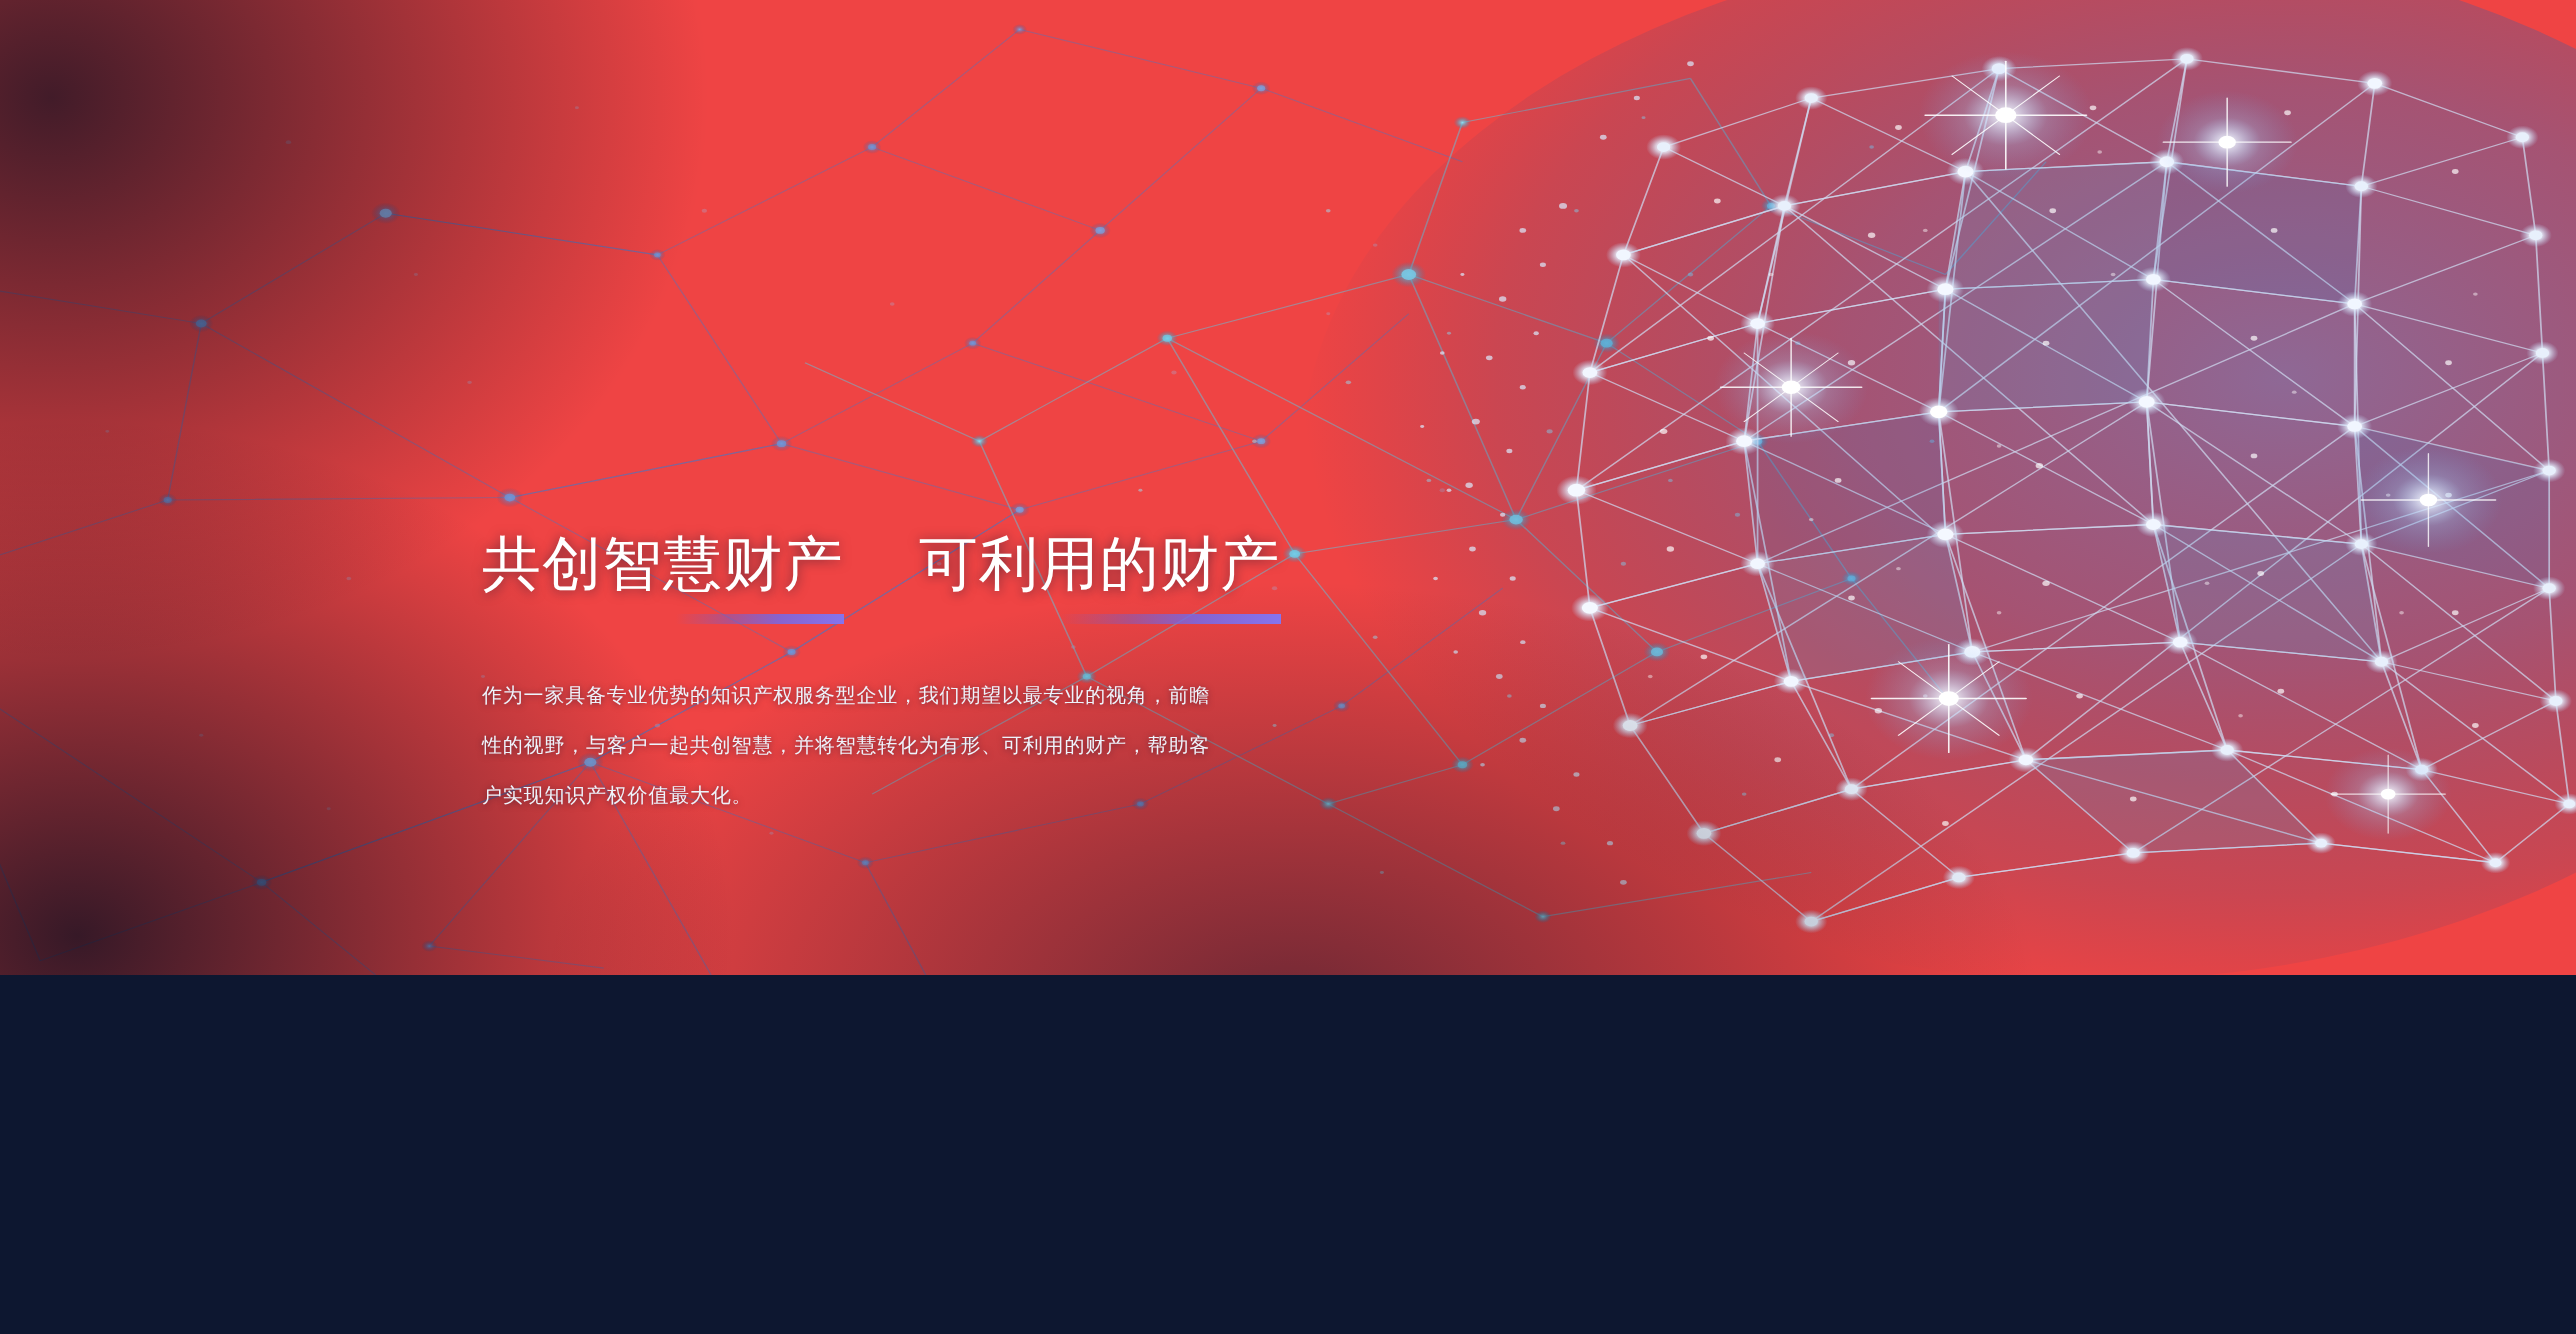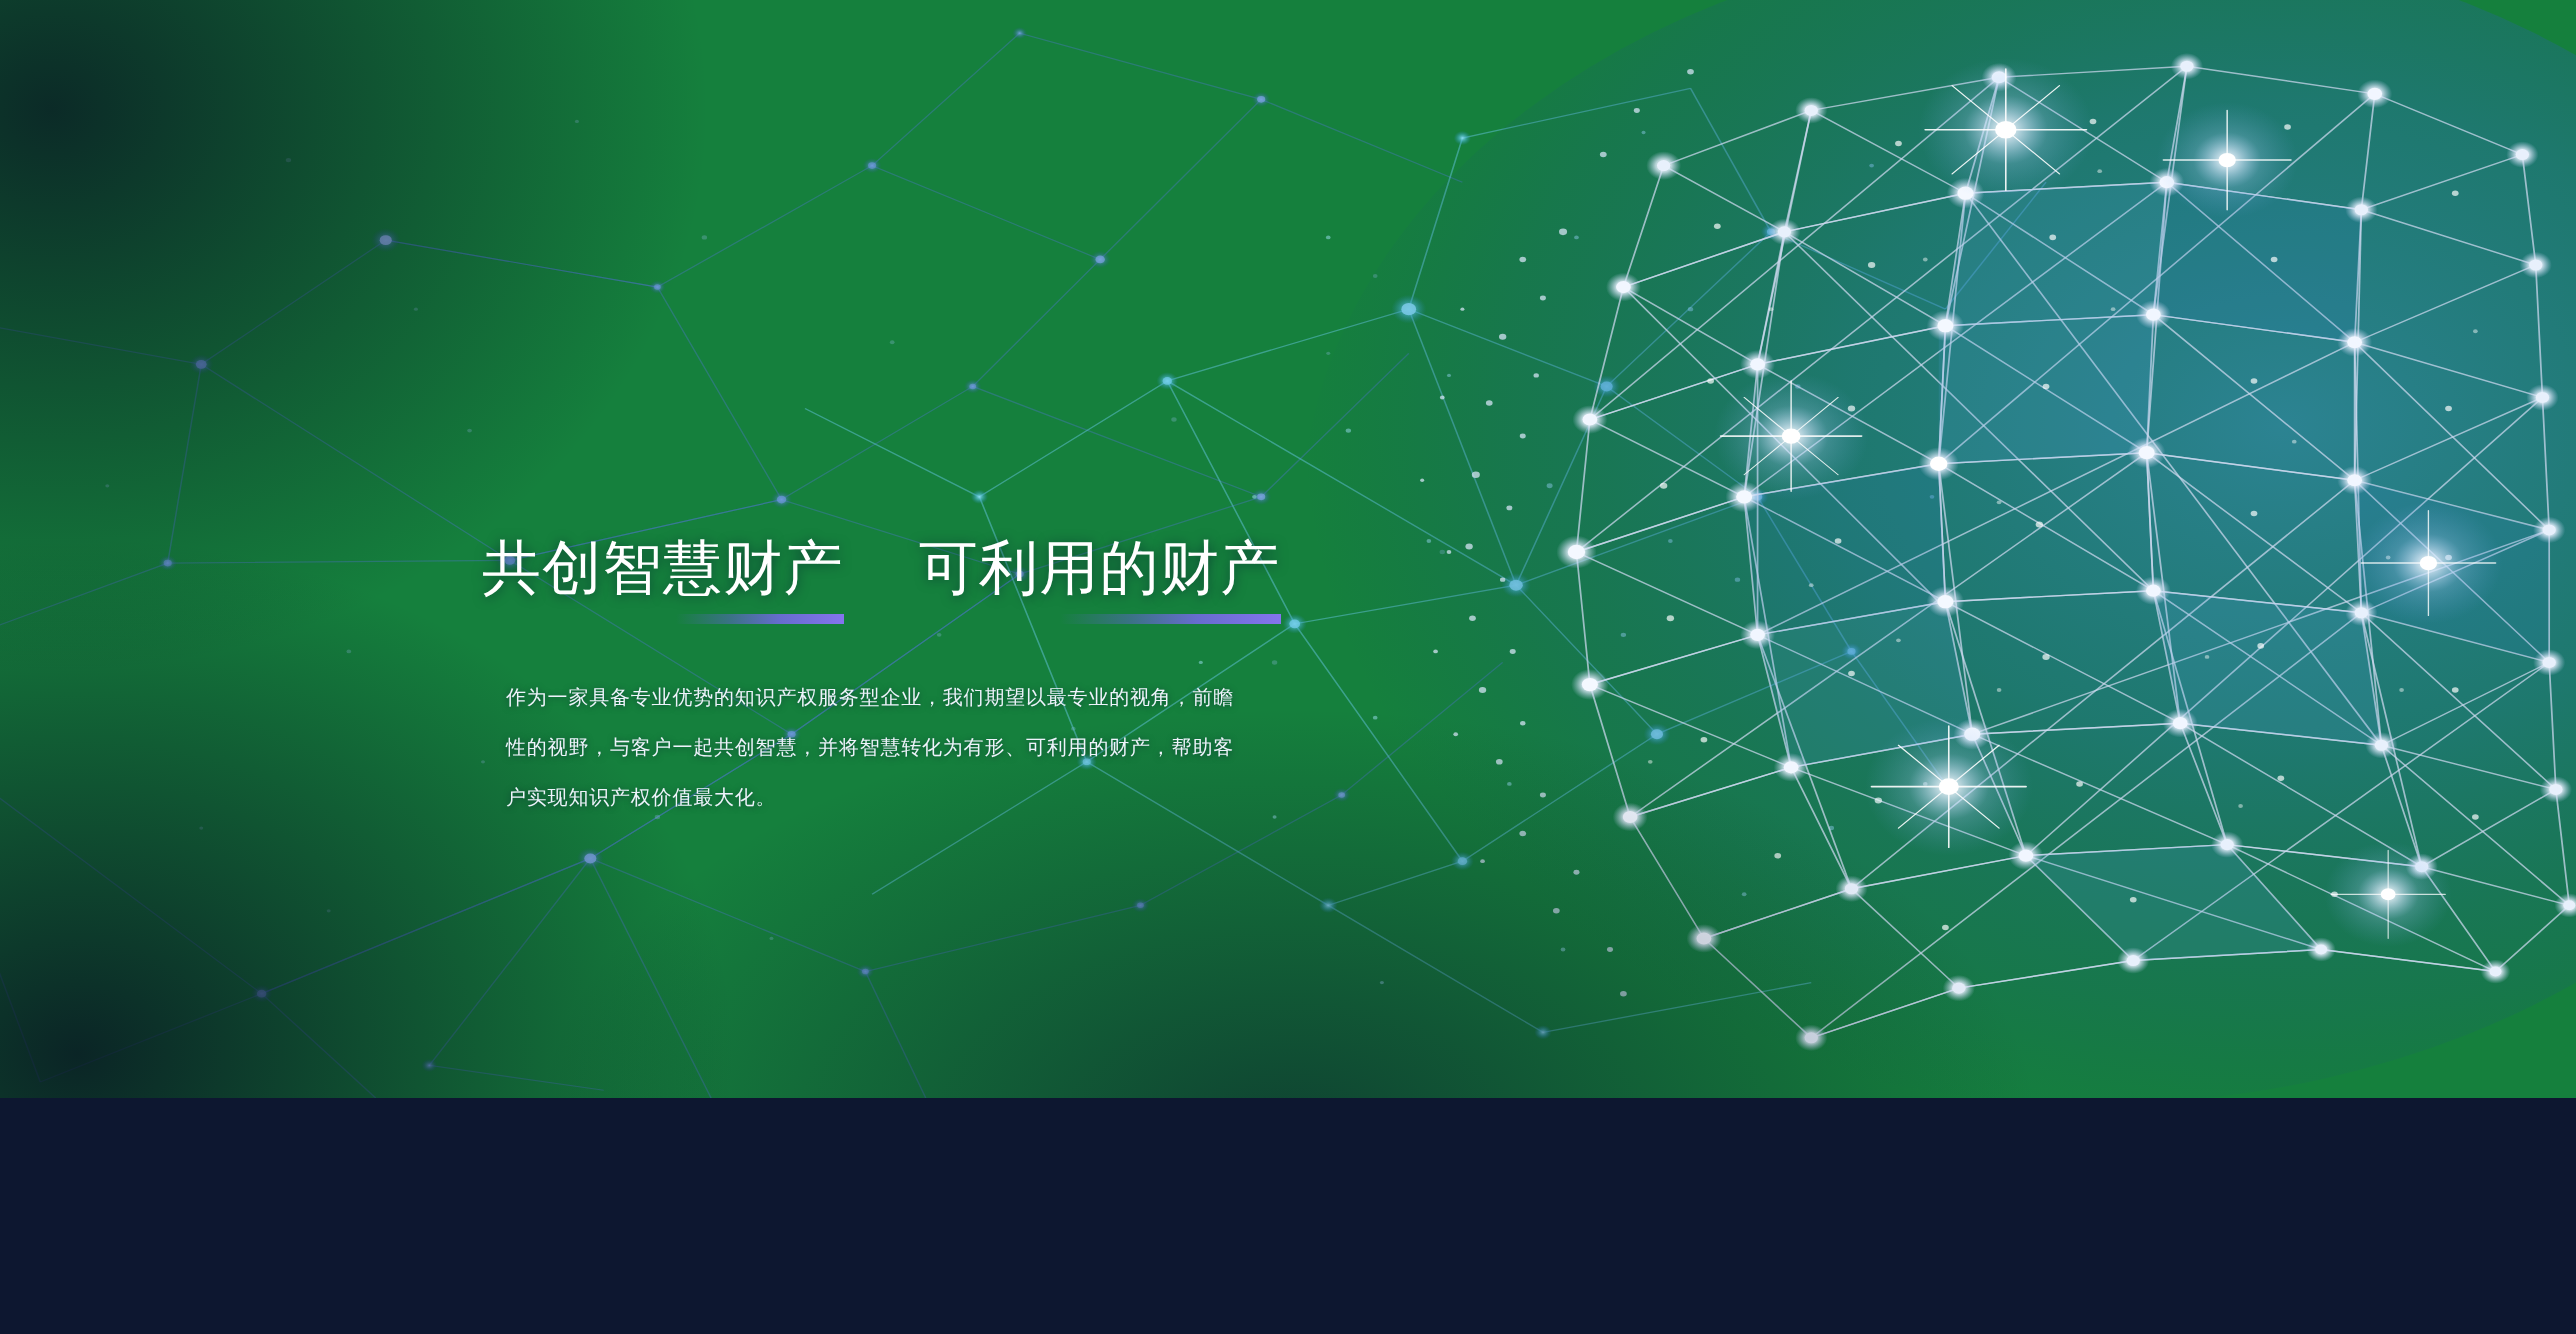--- a/index.html
+++ b/index.html
@@ -3,24 +3,24 @@
 <meta charset="utf-8">
 <style>
   html, body {
     margin: 0;
     padding: 0;
     background: #0d1730;
   }
   #banner {
     position: relative;
     width: 2576px;
-    height: 1098px;
+    height: 975px;
     overflow: hidden;
-    font-family: Liberation Sans, sans-serif;
-    background: #15803d;
+    font-family: Liberation Mono, monospace;
+    background: #ef4444;
   }
   
   .bg-base {
     position: absolute;
     inset: 0;
     background:
       radial-gradient(ellipse 1342px 1006px at 78% 48%,
         rgba(44,112,196,0.95) 0%,
         rgba(34,88,164,0.72) 30%,
         rgba(25,62,124,0.38) 55%,
@@ -92,21 +92,20 @@
       rgba(104,97,220,0.45) 32%,
       rgba(117,105,232,0.85) 62%,
       #8574ee 100%);
   }
   .hl-seg.s1 .hl-rule { width: 168px; }
   .hl-seg.s2 .hl-rule { width: 221px; }
   .hl-gap { width: 75px; flex: none; }
   .body-copy {
     margin-top: 71px;
     width: 771px;
-    margin-left: 24px;
   }
   .body-line {
     display: block;
     font-size: 20px;
     line-height: 50px;
     color: #eef3fb;
     letter-spacing: 0.8px;
     text-shadow: 0 0.7px 6.7px rgba(6,18,44,0.5);
     white-space: nowrap;
   }

